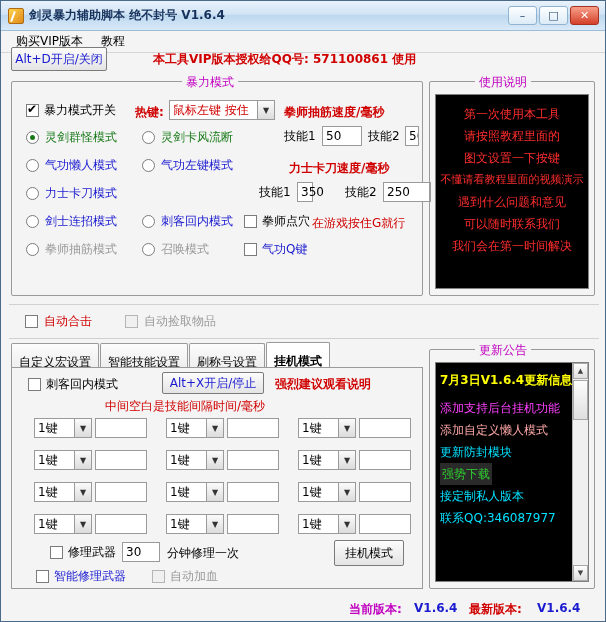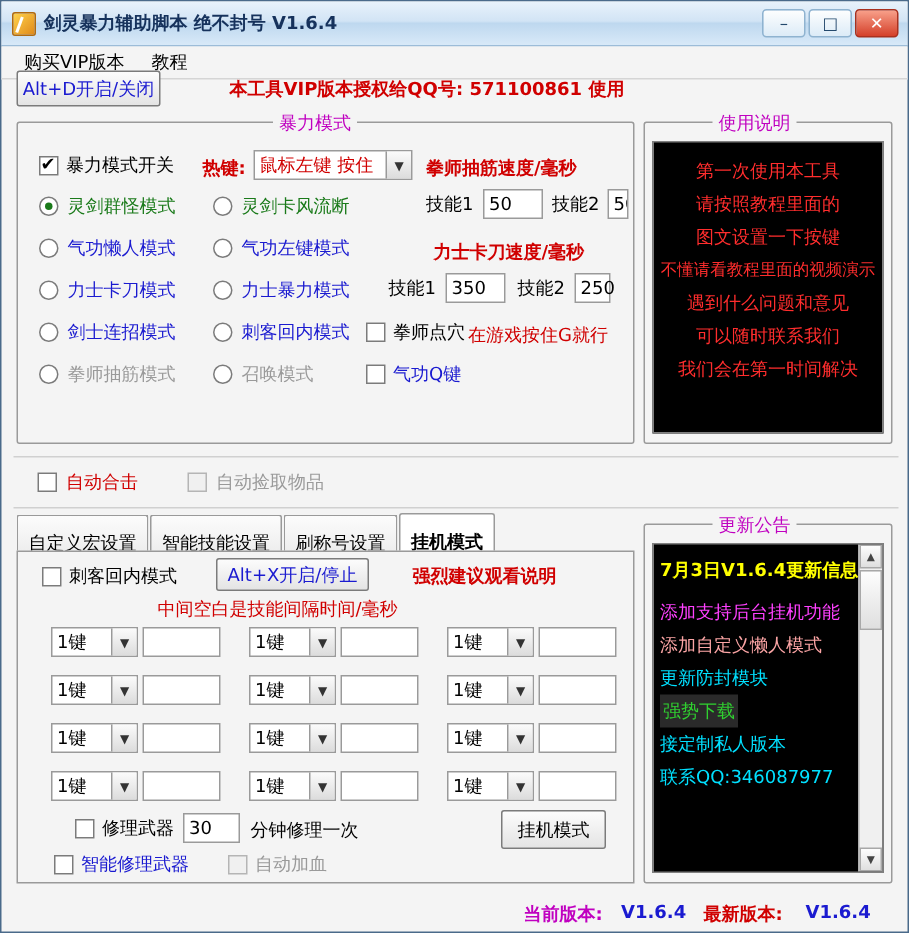--- a/index.html
+++ b/index.html
@@ -210,23 +210,23 @@
     </div>
 
     <div style="position:absolute; left:272px; top:22px; font-size:12px; font-weight:bold; color:#d00000;">拳师抽筋速度/毫秒</div>
     <div style="position:absolute; left:272px; top:46px; font-size:12px;">技能1</div>
     <div class="txtin" style="position:absolute; left:310px; top:44px; width:40px;">50</div>
     <div style="position:absolute; left:356px; top:46px; font-size:12px;">技能2</div>
     <div class="txtin" style="position:absolute; left:393px; top:44px; width:14px; overflow:hidden;">50</div>
 
     <div style="position:absolute; left:277px; top:78px; font-size:12px; font-weight:bold; color:#d00000;">力士卡刀速度/毫秒</div>
     <div style="position:absolute; left:247px; top:102px; font-size:12px;">技能1</div>
-    <div class="txtin" style="position:absolute; left:285px; top:100px; width:40px;">350</div>
+    <div class="txtin" style="position:absolute; left:285px; top:100px; width:16px;">350</div>
     <div style="position:absolute; left:333px; top:102px; font-size:12px;">技能2</div>
-    <div class="txtin" style="position:absolute; left:371px; top:100px; width:24px;">250</div>
+    <div class="txtin" style="position:absolute; left:371px; top:100px; width:48px;">250</div>
 
     <div style="position:absolute; left:14px; top:47px; display:flex; align-items:center; gap:6px;">
       <span class="rb checked"></span>
       <span class="rowlabel grn">灵剑群怪模式</span>
     </div>
     <div style="position:absolute; left:130px; top:47px; display:flex; align-items:center; gap:6px;">
       <span class="rb"></span>
       <span class="rowlabel grn">灵剑卡风流断</span>
     </div>
 
@@ -235,24 +235,20 @@
       <span class="rowlabel blu">气功懒人模式</span>
     </div>
     <div style="position:absolute; left:130px; top:75px; display:flex; align-items:center; gap:6px;">
       <span class="rb"></span>
       <span class="rowlabel blu">气功左键模式</span>
     </div>
 
     <div style="position:absolute; left:14px; top:103px; display:flex; align-items:center; gap:6px;">
       <span class="rb"></span>
       <span class="rowlabel blu">力士卡刀模式</span>
-    </div>
-    <div style="position:absolute; left:130px; top:103px; display:flex; align-items:center; gap:6px;">
-      <span class="rb"></span>
-      <span class="rowlabel blu">力士暴力模式</span>
     </div>
 
     <div style="position:absolute; left:130px; top:131px; display:flex; align-items:center; gap:6px;">
       <span class="rb"></span>
       <span class="rowlabel blu">刺客回内模式</span>
     </div>
     <div style="position:absolute; left:14px; top:131px; display:flex; align-items:center; gap:6px;">
       <span class="rb"></span>
       <span class="rowlabel blu">剑士连招模式</span>
     </div>
@@ -308,21 +304,21 @@
     <div class="tab">刷称号设置</div>
     <div class="tab active">挂机模式</div>
   </div>
 
   <div style="position:absolute; left:10px; top:366px; width:412px; height:222px; border:1px solid #9a9a9a; background:#f4f4f4;">
 
     <div style="position:absolute; left:16px; top:8px; display:flex; align-items:center; gap:5px;">
       <span class="cb"></span>
       <span class="rowlabel">刺客回内模式</span>
     </div>
-    <div class="btn3d" style="position:absolute; left:132px; top:4px; width:102px; height:22px; color:#1a1ad0;">Alt+X开启/停止</div>
+    <div class="btn3d" style="position:absolute; left:150px; top:4px; width:102px; height:22px; color:#1a1ad0;">Alt+X开启/停止</div>
     <div style="position:absolute; left:263px; top:8px; font-size:12px; font-weight:bold; color:#d00000;">强烈建议观看说明</div>
 
     <div style="position:absolute; left:93px; top:30px; font-size:12px; color:#d00000;">中间空白是技能间隔时间/毫秒</div>
 
     <div class="combo" style="position:absolute; left:22px; top:50px; width:58px;">
       <span>1键</span>
         <span class="arrow">▼</span>
       </div>
     <div class="txtin" style="position:absolute; left:83px; top:50px; width:52px;"></div>
     <div class="combo" style="position:absolute; left:154px; top:50px; width:58px;">

